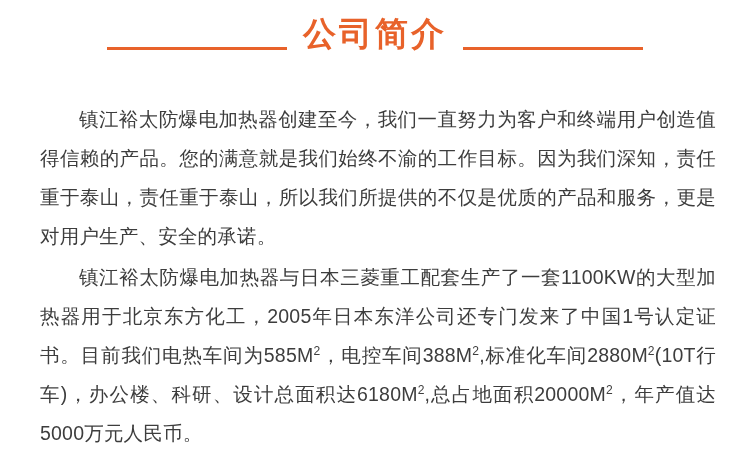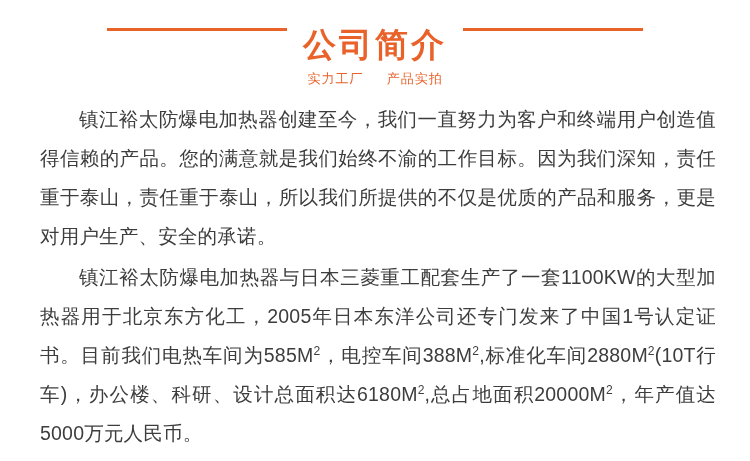--- a/index.html
+++ b/index.html
@@ -22,26 +22,26 @@
 
   
   .header {
     position: relative;
     width: 750px;
     height: 92px;
     box-sizing: border-box;
   }
   .title-row {
     position: absolute;
-    top: 28px;
+    top: 4px;
     left: 0;
     width: 750px;
     height: 46px;
     display: flex;
-    align-items: flex-start;
+    align-items: flex-end;
     justify-content: center;
   }
   .rule {
     height: 3px;
     background: #e8622a;
     flex: 0 0 auto;
   }
   .rule-left {
     width: 180px;
     margin-right: 16px;
@@ -100,25 +100,20 @@
 <body>
 
 <div class="page">
 
   <div class="header">
     <div class="title-row">
       <div class="rule rule-left"></div>
       <div class="main-title">公司简介</div>
       <div class="rule rule-right"></div>
     </div>
-    <div class="subtitle">
-      <span>实力工厂</span>
-      <span class="sub-gap"></span>
-      <span>产品实拍</span>
-    </div>
   </div>
 
   <div class="content">
     <p class="para">镇江裕太防爆电加热器创建至今，我们一直努力为客户和终端用户创造值得信赖的产品。您的满意就是我们始终不渝的工作目标。因为我们深知，责任重于泰山，责任重于泰山，所以我们所提供的不仅是优质的产品和服务，更是对用户生产、安全的承诺。</p>
     <p class="para"><span>镇江裕太防爆电加热器与日本三菱重工配套生产了一套1100KW的大型加热器用于北京东方化工，2005年日本东洋公司还专门发来了中国1号认定证书。目前我们电热车间为585M</span><sup>2</sup><span>，电控车间388M</span><sup>2</sup><span>,标准化车间2880M</span><sup>2</sup><span>(10T行车)，办公楼、科研、设计总面积达6180M</span><sup>2</sup><span>,总占地面积20000M</span><sup>2</sup><span>，年产值达5000万元人民币。</span></p>
   </div>
 
 </div>
 
 </body></html>

